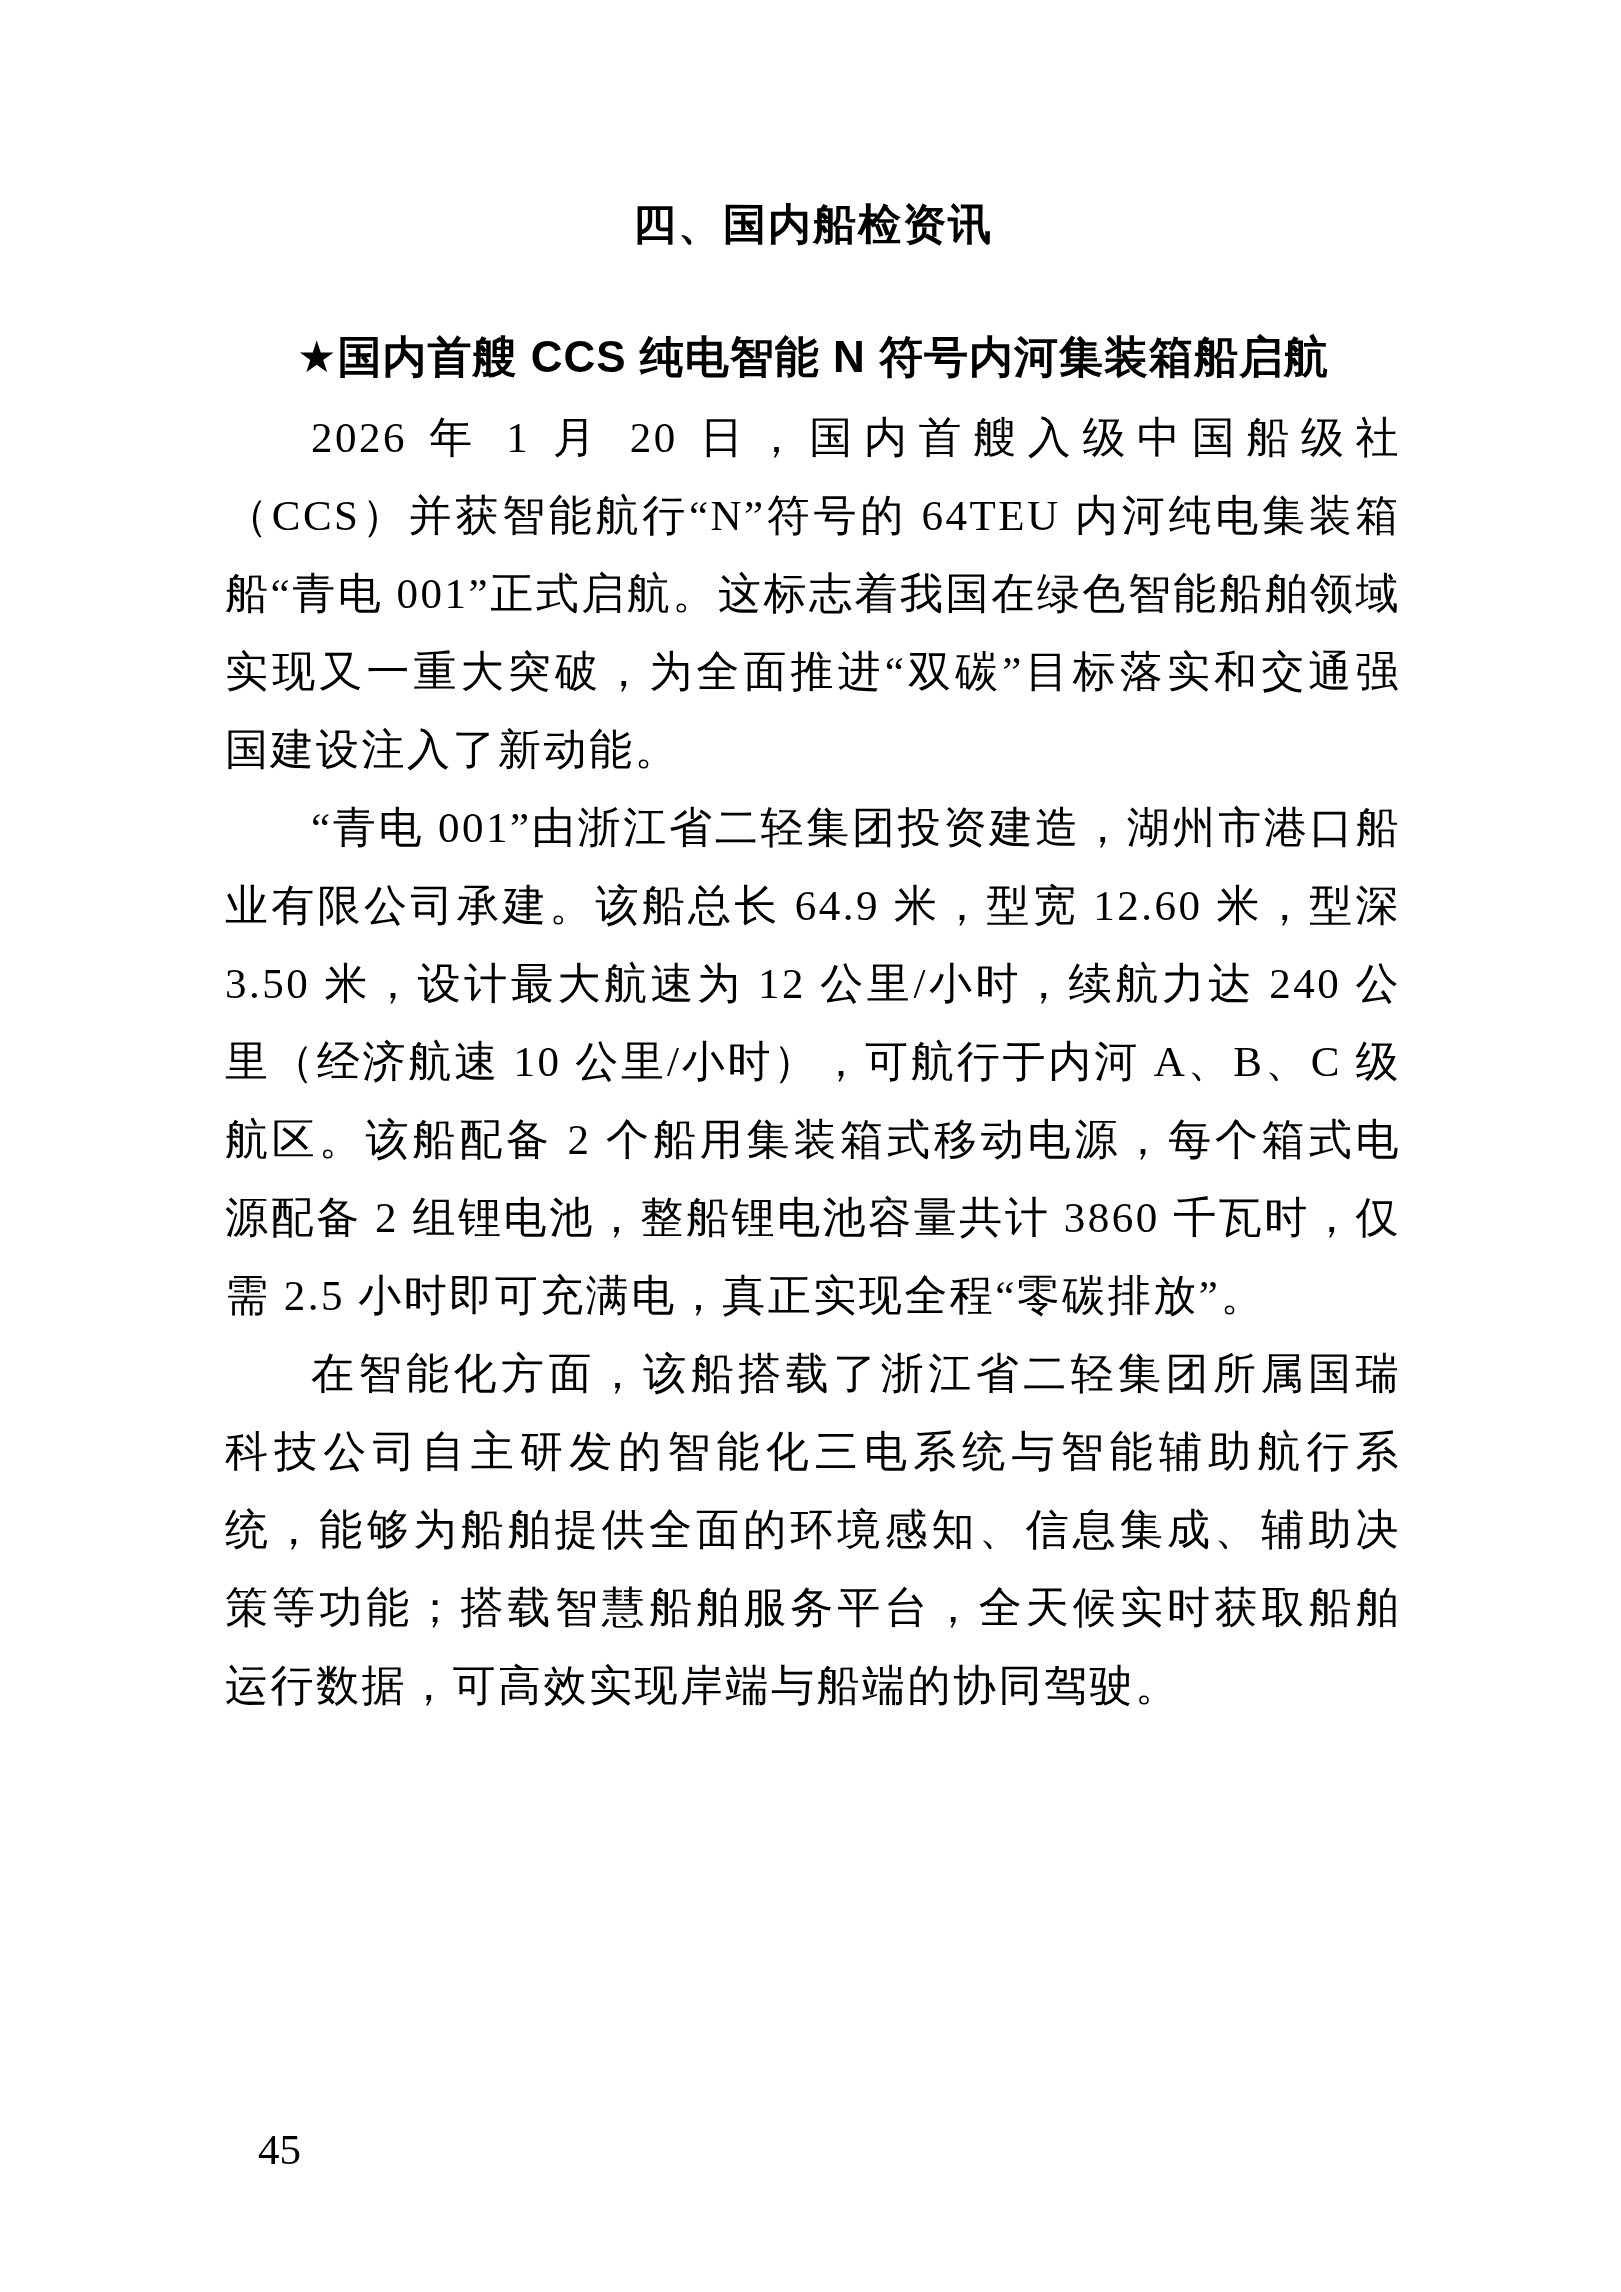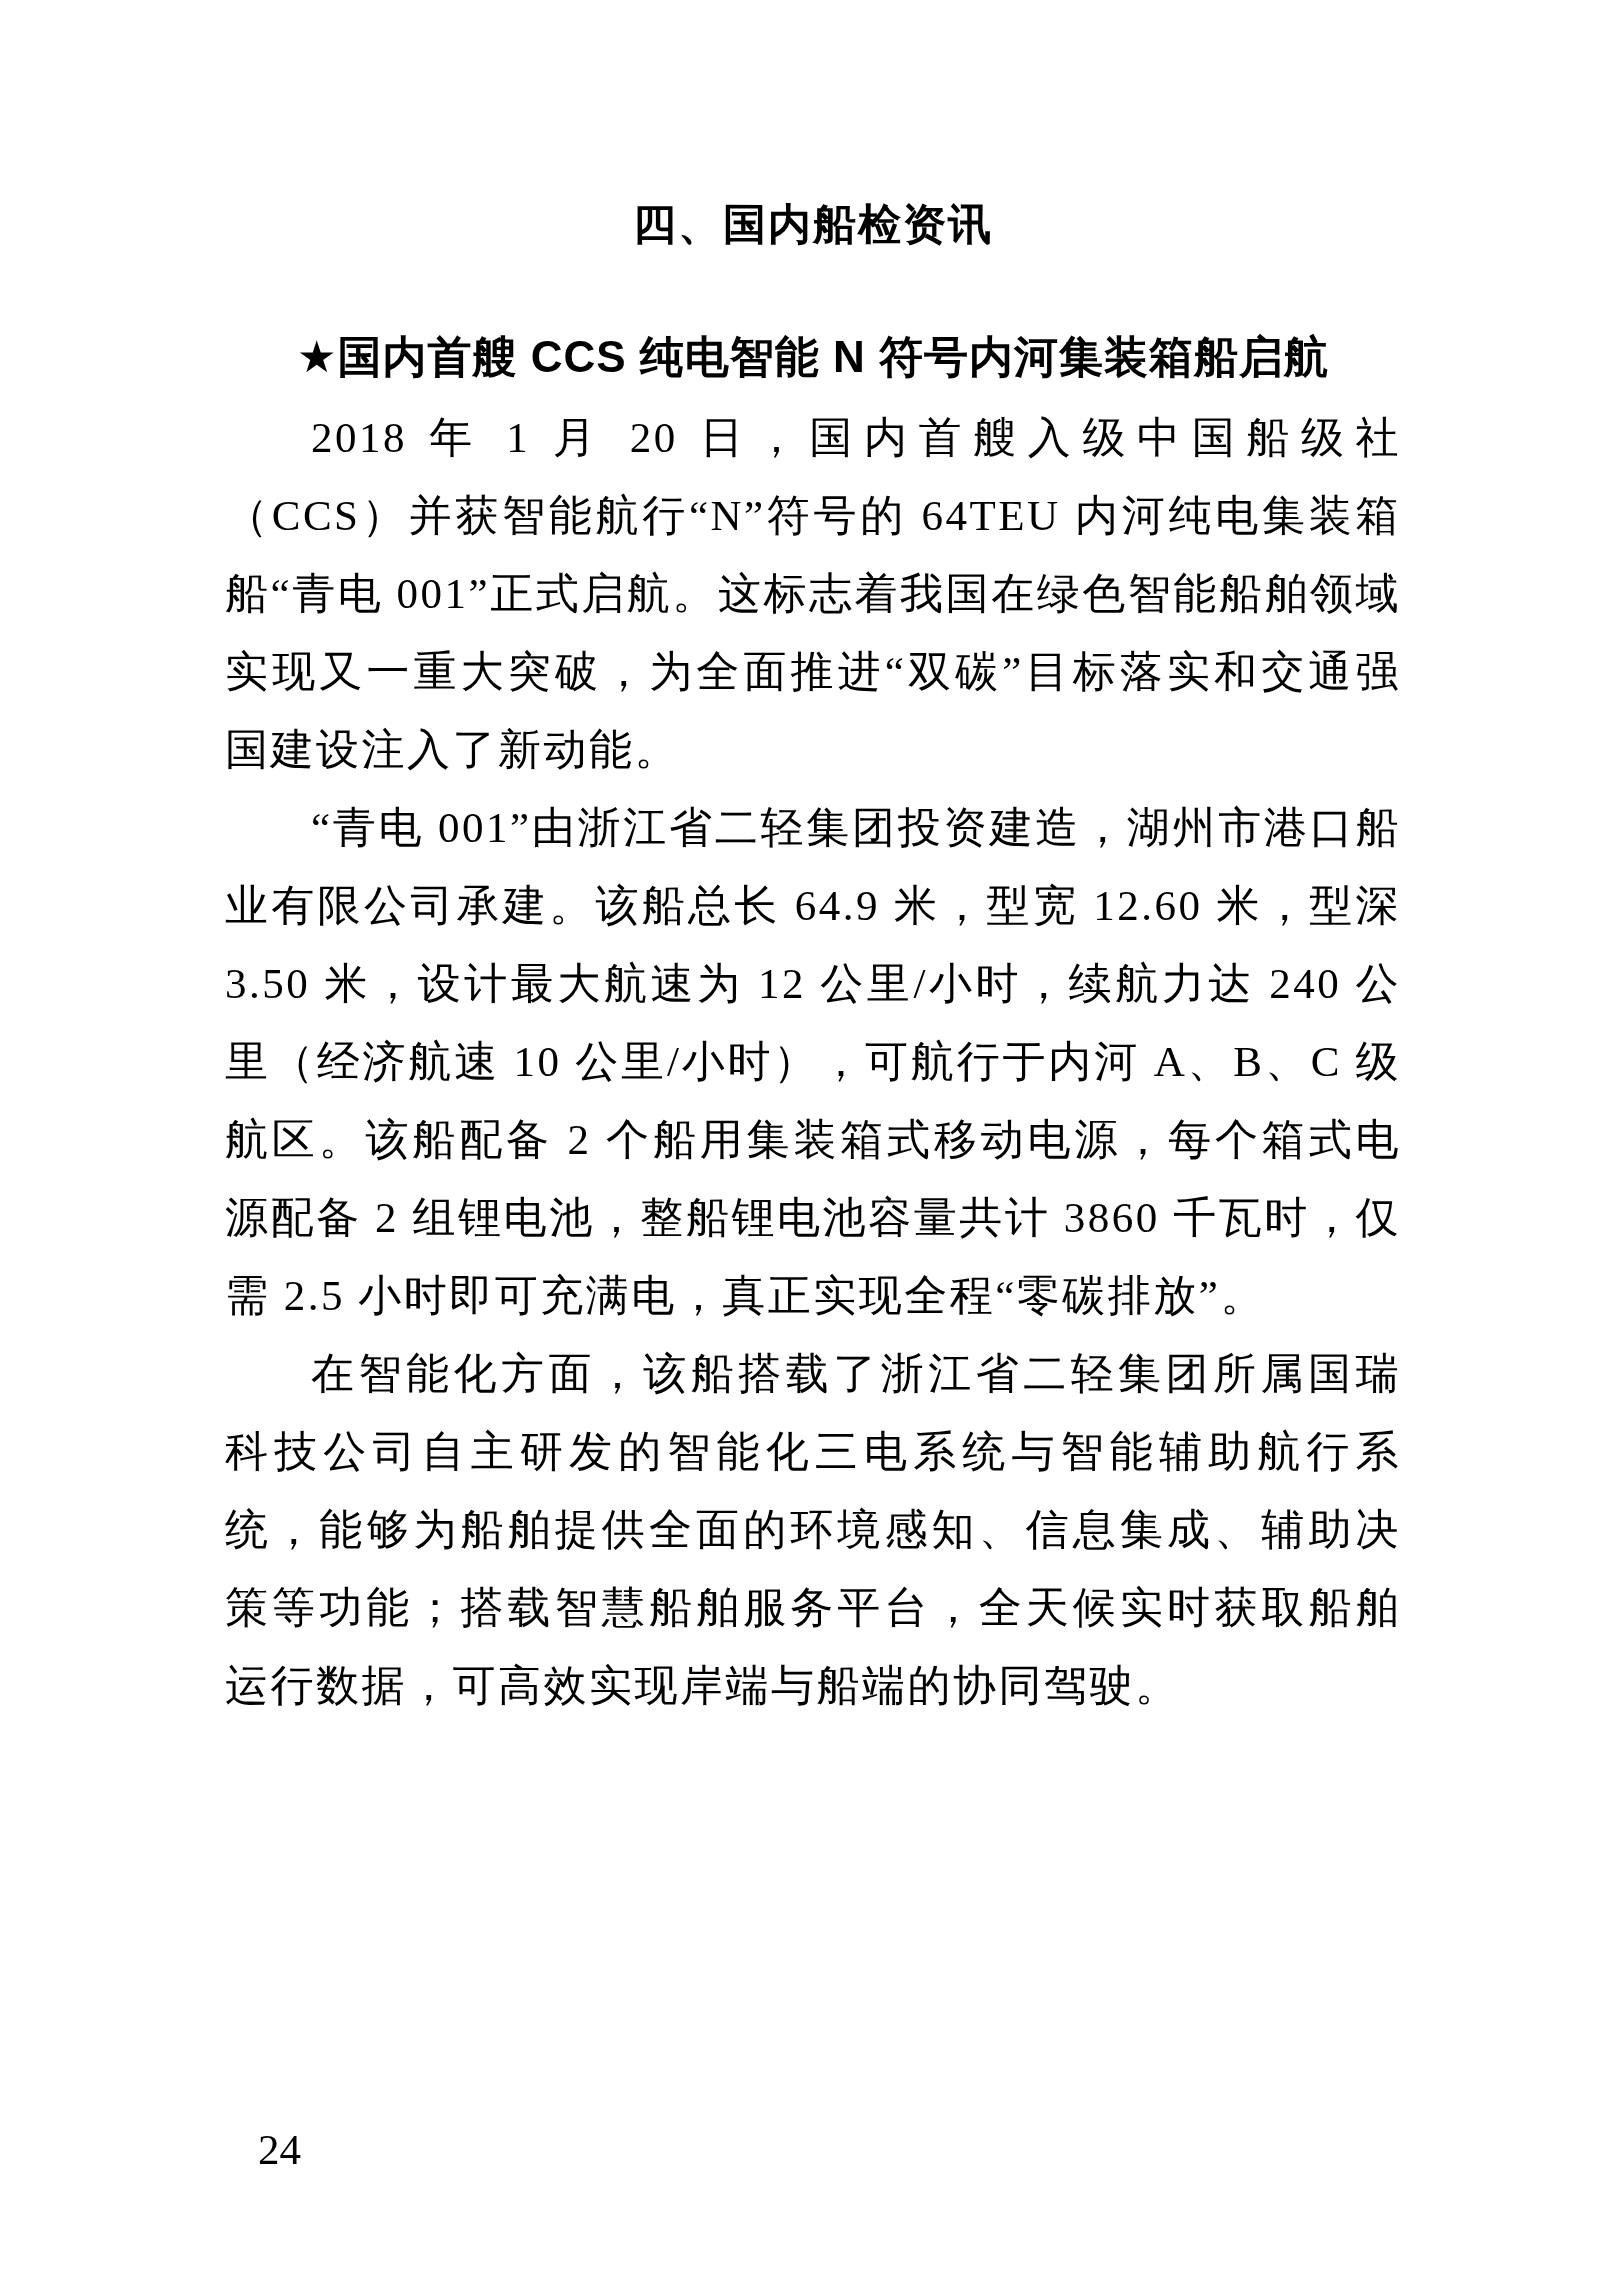--- a/index.html
+++ b/index.html
@@ -68,20 +68,20 @@
   }
 </style>
 </head>
 <body>
 
 <div class="page">
   <div class="content">
     <h1 class="section-title">四、国内船检资讯</h1>
     <h2 class="headline">★国内首艘 CCS 纯电智能 N 符号内河集装箱船启航</h2>
     <div class="body-text">
-      <p>2018 年 1 月 20 日，国内首艘入级中国船级社（CCS）并获智能航行“N”符号的 64TEU 内河纯电集装箱船“青电 001”正式启航。这标志着我国在绿色智能船舶领域实现又一重大突破，为全面推进“双碳”目标落实和交通强国建设注入了新动能。</p>
+      <p>2026 年 1 月 20 日，国内首艘入级中国船级社（CCS）并获智能航行“N”符号的 64TEU 内河纯电集装箱船“青电 001”正式启航。这标志着我国在绿色智能船舶领域实现又一重大突破，为全面推进“双碳”目标落实和交通强国建设注入了新动能。</p>
       <p>“青电 001”由浙江省二轻集团投资建造，湖州市港口船业有限公司承建。该船总长 64.9 米，型宽 12.60 米，型深 3.50 米，设计最大航速为 12 公里/小时，续航力达 240 公里（经济航速 10 公里/小时），可航行于内河 A、B、C 级航区。该船配备 2 个船用集装箱式移动电源，每个箱式电源配备 2 组锂电池，整船锂电池容量共计 3860 千瓦时，仅需 2.5 小时即可充满电，真正实现全程“零碳排放”。</p>
       <p>在智能化方面，该船搭载了浙江省二轻集团所属国瑞科技公司自主研发的智能化三电系统与智能辅助航行系统，能够为船舶提供全面的环境感知、信息集成、辅助决策等功能；搭载智慧船舶服务平台，全天候实时获取船舶运行数据，可高效实现岸端与船端的协同驾驶。</p>
     </div>
   </div>
-  <div class="page-number">24</div>
+  <div class="page-number">45</div>
 </div>
 
 
 </body></html>

